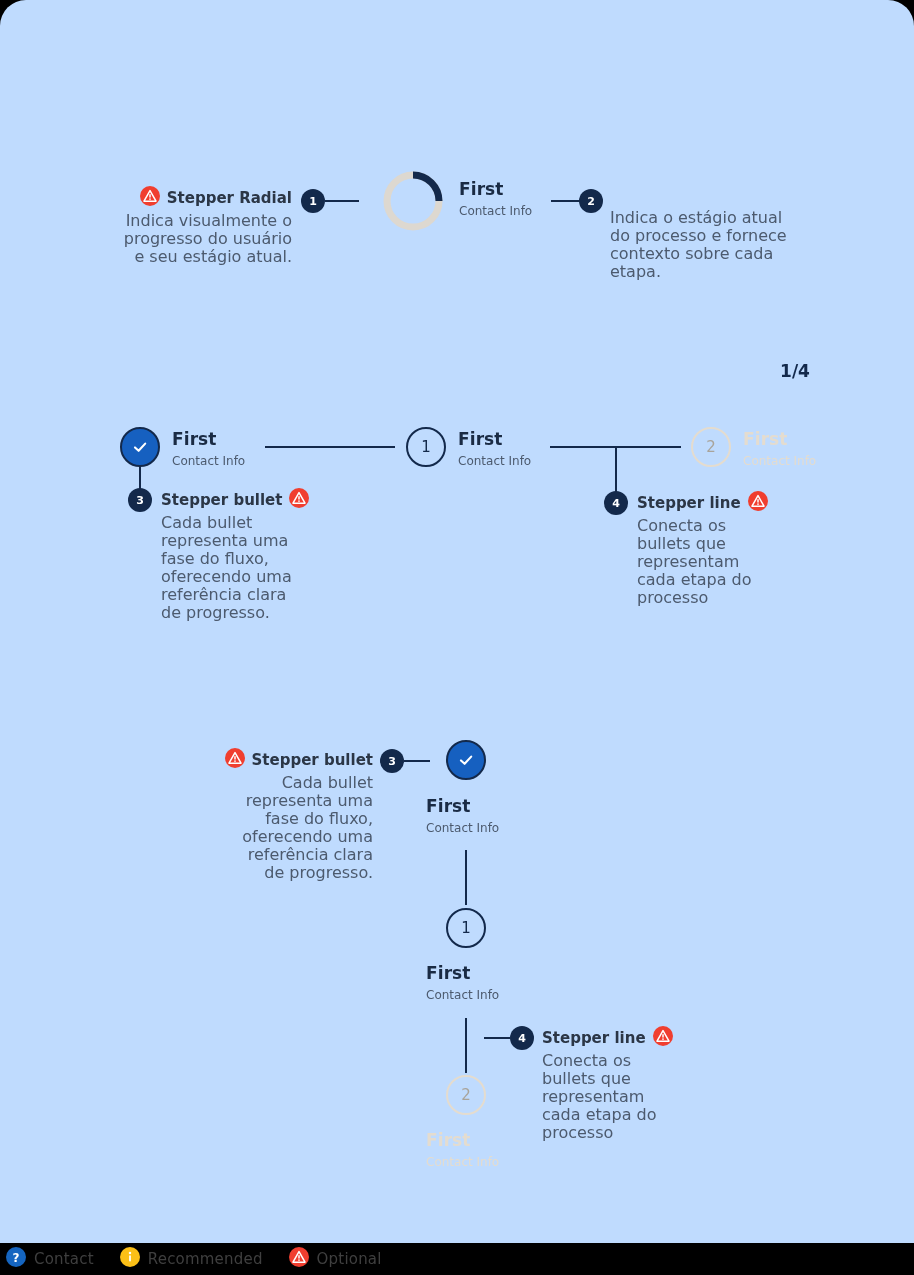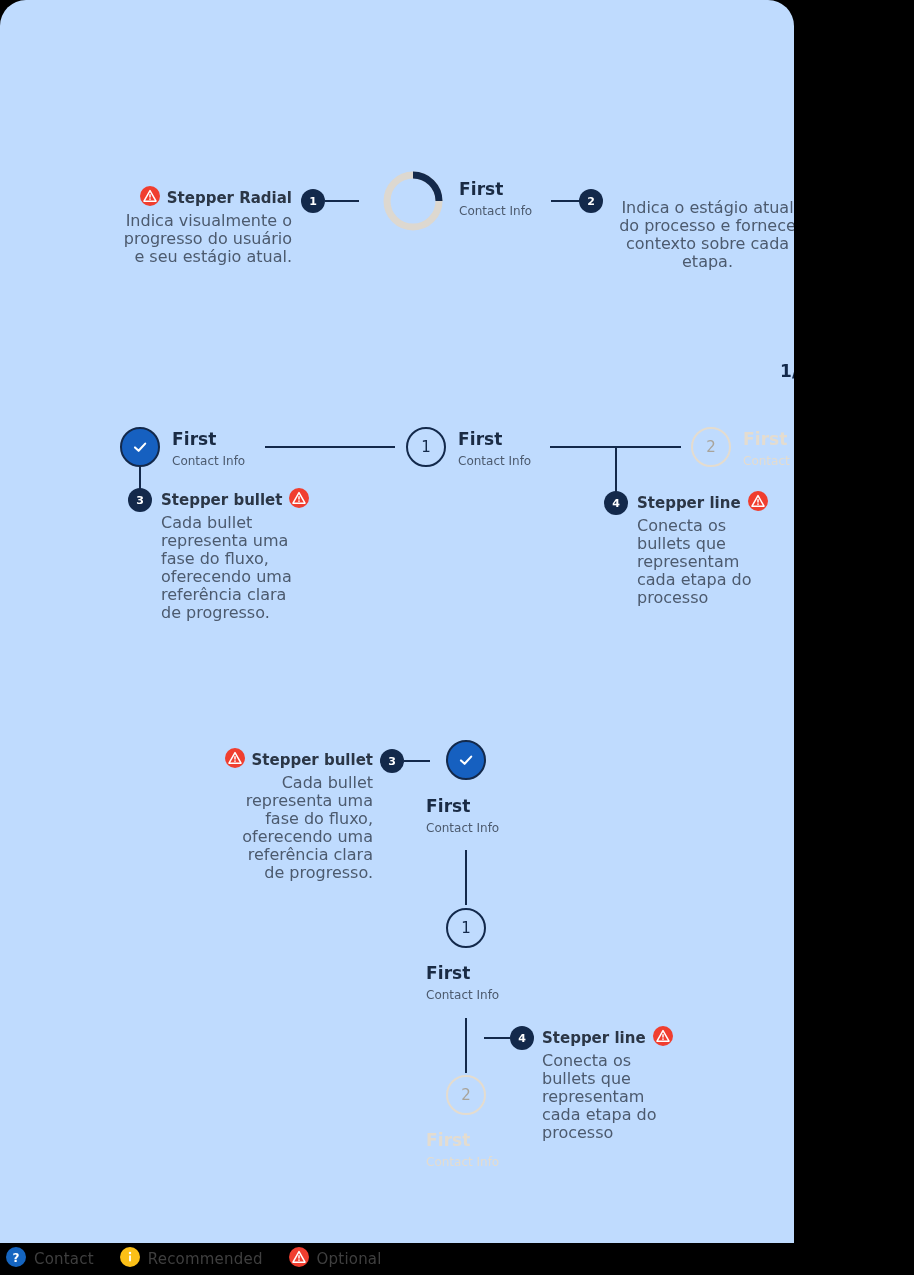--- a/index.html
+++ b/index.html
@@ -12,21 +12,21 @@
     height: 1275px;
     position: relative;
     overflow: hidden;
     font-family: "DejaVu Sans", "Liberation Sans", sans-serif;
   }
 
   
   #canvas {
     position: absolute;
     left: 0; top: 0;
-    width: 794px;
+    width: 914px;
     height: 1243px;
     background: #bfdbfe;
     border-radius: 26px 26px 0 0;
     overflow: hidden;
   }
 
   
   .abs { position: absolute; }
 
   .step-title {
@@ -172,21 +172,21 @@
 
   <div class="abs" style="left:459px; top:179px;">
     <div class="step-title">First</div>
     <div class="step-sub" style="margin-top:3px;">Contact Info</div>
   </div>
 
   <div class="abs lead-h" style="left:551px; top:200px; width:32px;"></div>
   <div class="abs anno-badge" style="left:579px; top:189px;">2</div>
 
   <div class="abs" style="left:610px; top:189px; width:195px;">
-    <div class="anno-body" style="margin-top:10px;text-align:center;">Indica o estágio atual do processo e fornece contexto sobre cada etapa.</div>
+    <div class="anno-body" style="margin-top:20px;">Indica o estágio atual do processo e fornece contexto sobre cada etapa.</div>
   </div>
 
   <div class="abs bullet done" style="left:120px; top:427px;">
     <svg width="20" height="20" viewBox="0 0 20 20">
         <path d="M5 10.4 L8.6 13.8 L15.2 6.6" fill="none" stroke="#ffffff" stroke-width="2.1" stroke-linecap="round" stroke-linejoin="round"></path>
       </svg>
   </div>
   <div class="abs" style="left:172px; top:429px;">
     <div class="step-title">First</div>
     <div class="step-sub" style="margin-top:3px;">Contact Info</div>

